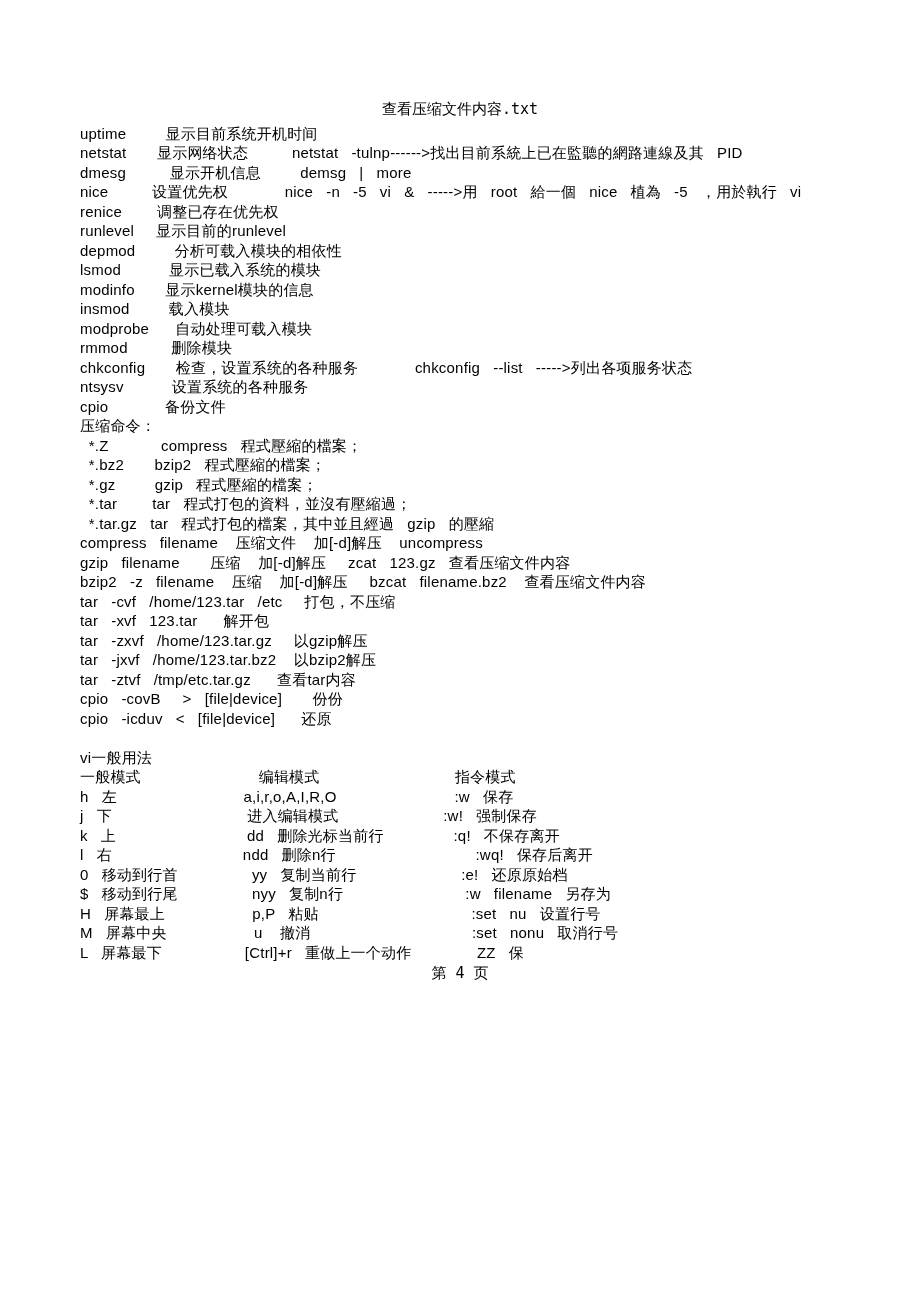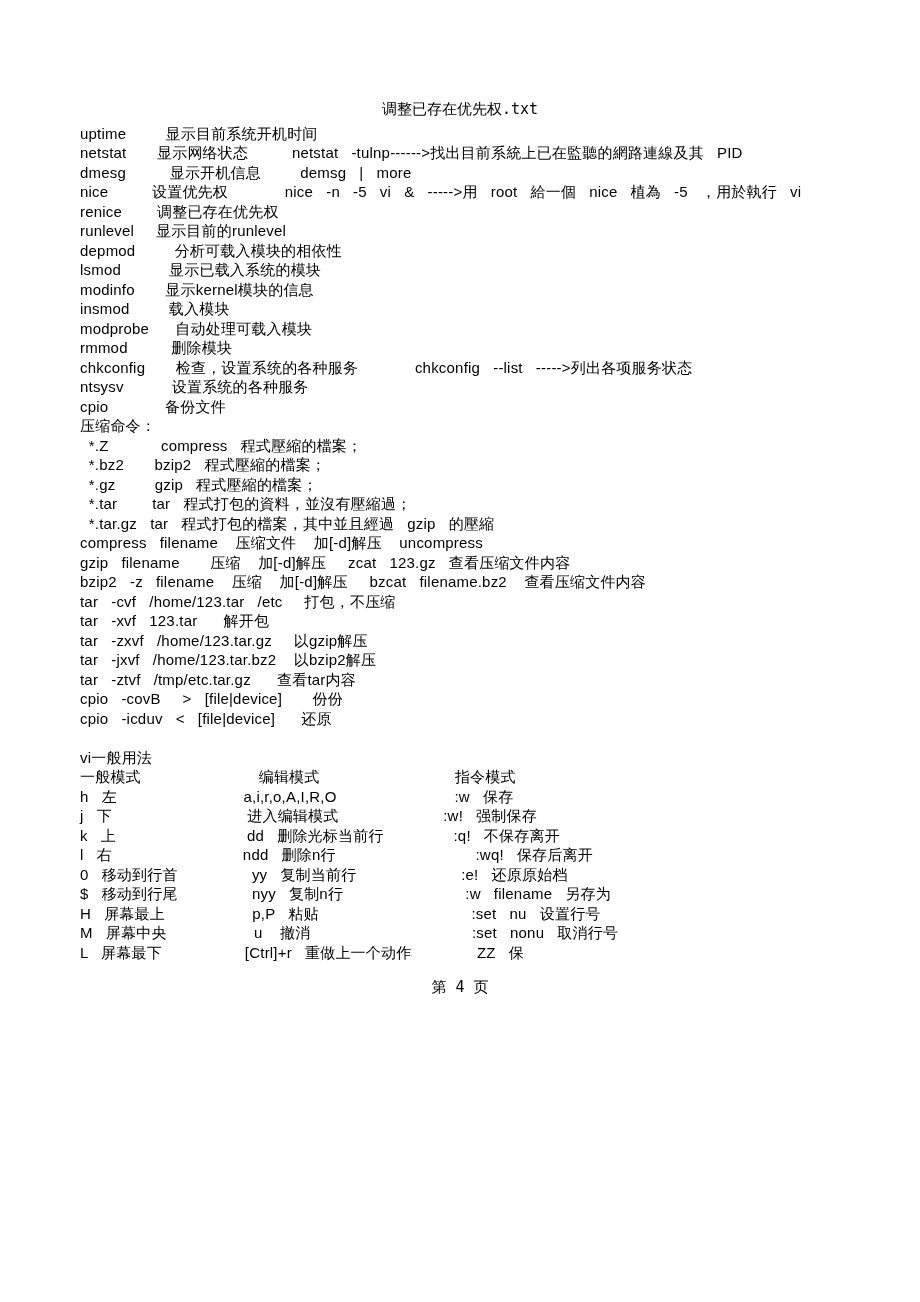--- a/index.html
+++ b/index.html
@@ -22,28 +22,28 @@
     text-align: center;
     margin-bottom: 4px;
   }
   .content {
     white-space: pre-wrap;
     font-family: Liberation Sans, sans-serif;
     letter-spacing: 0.2px;
   }
   .footer {
     text-align: center;
-    margin-top: 16px;
+    margin-top: 2px;
   }
 </style>
 </head>
 <body>
 
 <div class="page">
-  <div class="title">调整已存在优先权.txt</div>
+  <div class="title">查看压缩文件内容.txt</div>
   <div class="content" id="content">uptime         显示目前系统开机时间
 netstat       显示网络状态          netstat   -tulnp------&gt;找出目前系統上已在監聽的網路連線及其   PID
 dmesg          显示开机信息         demsg   |   more
 nice          设置优先权             nice   -n   -5   vi   &amp;   -----&gt;用   root   給一個   nice   植為   -5   ，用於執行   vi
 renice        调整已存在优先权
 runlevel     显示目前的runlevel
 depmod         分析可载入模块的相依性
 lsmod           显示已载入系统的模块
 modinfo       显示kernel模块的信息
 insmod         载入模块

